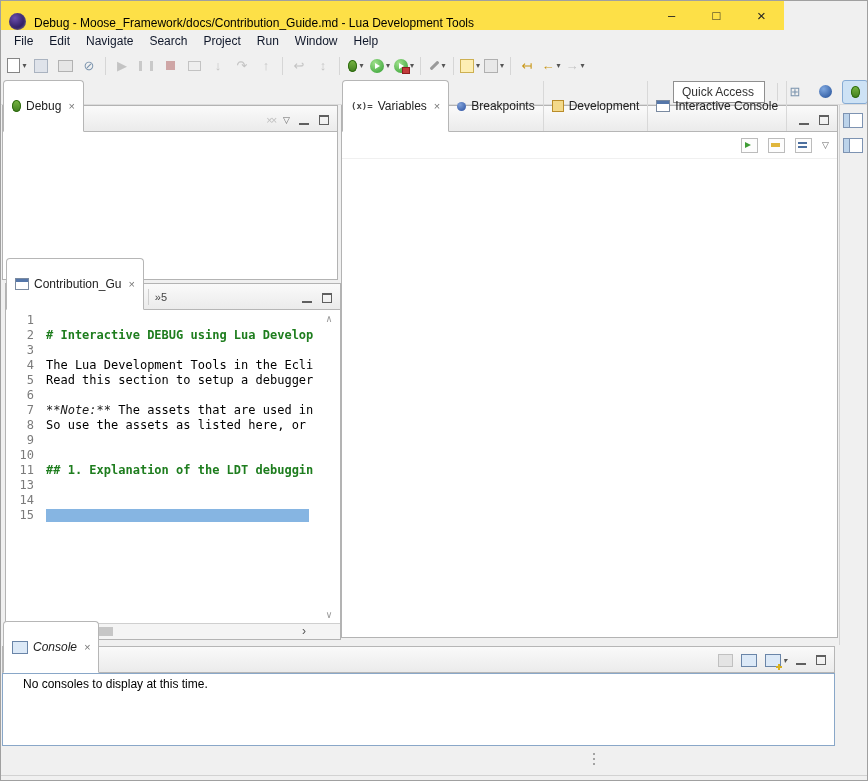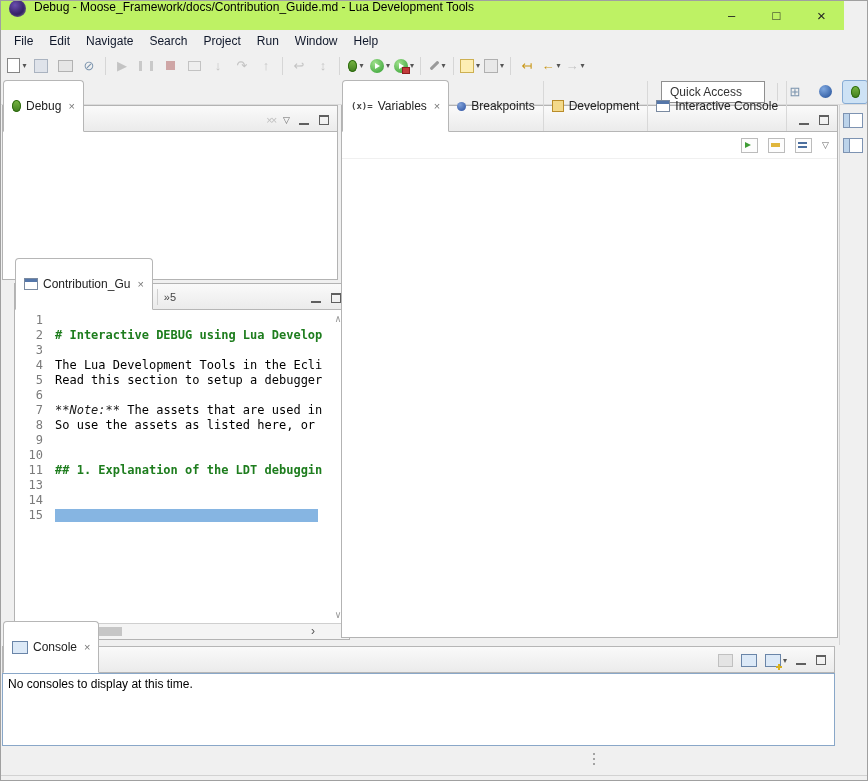--- a/index.html
+++ b/index.html
@@ -1,21 +1,21 @@
 <!DOCTYPE html>
 <html><head>
 <meta charset="utf-8">
 <style>
   html,body{margin:0;padding:0;width:868px;height:781px;background:#f0f0f0;
     font-family:"Liberation Sans",sans-serif;font-size:12px;color:#1a1a1a;overflow:hidden;position:relative;}
   .frame{position:absolute;inset:0;border:1px solid #a0a0a0;pointer-events:none;z-index:99;}
 
   
-  .titlebar{position:absolute;left:0;top:0;width:844px;height:30px;background:#bef264;
-    display:flex;align-items:flex-start;border-bottom:1px solid #e6e6e6;}
+  .titlebar{position:absolute;left:0;top:0;width:784px;height:30px;background:#fde047;
+    display:flex;align-items:flex-end;border-bottom:1px solid #e6e6e6;}
   .appicon{width:17px;height:17px;border-radius:50%;margin:0 8px 0 9px;
     background:radial-gradient(circle at 35% 30%, #6a4fae 0%, #2d1b5e 65%, #1a0f3c 100%);
     box-shadow:inset -1px -1px 2px rgba(255,255,255,.25);}
   .title-text{flex:0 1 auto;white-space:nowrap;overflow:hidden;font-size:12px;color:#000;}
   .wbtns{margin-left:auto;display:flex;height:30px;}
   .wbtn{width:45px;height:30px;display:flex;align-items:center;justify-content:center;font-size:13px;color:#222;}
   .wbtn.close{font-size:15px;}
 
   
   .menubar{position:absolute;left:0;top:30px;width:868px;height:22px;background:#f0f0f0;
@@ -40,21 +40,21 @@
   .i-disc{width:11px;height:8px;border:1px solid #c3c3c3;background:#eee;}
   .i-bug{width:9px;height:12px;border-radius:50%;background:linear-gradient(#79b743,#3f7d1e);box-shadow:inset 0 0 0 1px #2f6b12;}
   .i-run{width:14px;height:14px;border-radius:50%;background:radial-gradient(circle at 35% 30%, #9fe08c, #2f9e2f);display:flex;align-items:center;justify-content:center;}
   .i-run i{width:0;height:0;border-left:5px solid #fff;border-top:3px solid transparent;border-bottom:3px solid transparent;margin-left:1px;}
   .i-ext{position:relative;}
   .i-ext::after{content:'';position:absolute;right:-2px;bottom:-1px;width:6px;height:5px;background:#c23a3a;border:1px solid #8c1f1f;}
   .i-wand{width:11px;height:3px;background:#9a9a9a;transform:rotate(-45deg);border-radius:1px;}
   .i-wiz{width:12px;height:12px;background:#fdeeb3;border:1px solid #cdb052;}
   .i-pres{width:12px;height:12px;background:#e8e8e8;border:1px solid #b0b0b0;}
 
-  .qa-box{border:1px solid #8f8f8f;background:#fff;color:#333;padding:3px 22px 3px 8px;margin-right:8px;}
+  .qa-box{border:1px solid #8f8f8f;background:#fff;color:#333;padding:3px 10px 3px 8px;margin-right:8px;}
   .persp{display:flex;align-items:center;gap:4px;}
   .pbtn2{width:24px;height:22px;display:flex;align-items:center;justify-content:center;border:1px solid transparent;border-radius:3px;}
   .pbtn2.active{background:#cde2f5;border-color:#86abd4;}
   .i-lua{width:13px;height:13px;border-radius:50%;background:radial-gradient(circle at 35% 30%, #7fa8e0, #1f4b94);}
 
   
   .panel{position:absolute;background:#fff;border:1px solid #b3b3b3;display:flex;flex-direction:column;}
   .tabrow{display:flex;align-items:flex-end;height:25px;background:linear-gradient(#fafafa,#ebebeb);
     border-bottom:1px solid #b6b6b6;flex:0 0 auto;position:relative;}
   .tab{display:flex;align-items:center;gap:5px;padding:13px 8px;height:24px;color:#222;white-space:nowrap;border-right:1px solid #d8d8d8;}
@@ -64,21 +64,21 @@
   .pbtn{width:12px;height:11px;position:relative;}
   .pbtn.min::after{content:'';position:absolute;left:1px;right:1px;bottom:1px;border-bottom:2px solid #5f5f5f;}
   .pbtn.max::after{content:'';position:absolute;inset:0 1px 1px 1px;border:1px solid #5f5f5f;border-top-width:2px;}
   .vmenu{font-size:9px;color:#666;}
   .content{flex:1;background:#fff;position:relative;}
 
   .debug-panel{left:2px;top:105px;width:334px;height:173px;}
   .rm-term{color:#c0c0c0;font-size:11px;letter-spacing:-2px;}
 
   
-  .editor-panel{left:14px;top:283px;width:334px;height:355px;}
+  .editor-panel{left:5px;top:283px;width:334px;height:355px;}
   .moretabs{align-self:center;margin-left:4px;padding:2px 6px;color:#444;font-size:11px;border-left:1px solid #cfcfcf;}
   .ed-content{font-family:"DejaVu Sans Mono",monospace;font-size:12px;overflow:hidden;}
   .rows{padding-top:3px;}
   .row{display:flex;height:15px;line-height:15px;}
   .ln{width:28px;text-align:right;padding-right:12px;color:#7b7b7b;flex:0 0 auto;}
   .txt{white-space:pre;color:#000;}
   .row.h .txt{color:#1e7d1e;font-weight:bold;}
   .row .em{white-space:pre;font-style:italic;}
   .row.selline .txt{display:inline-block;width:263px;height:13px;margin-top:1px;background:#86b5e2;}
   .vsa{position:absolute;right:8px;color:#9a9a9a;font-size:10px;}
@@ -102,23 +102,23 @@
   .vt.c::after{content:'';position:absolute;left:2px;top:3px;width:9px;height:2px;background:#4c6f9e;box-shadow:0 4px 0 #4c6f9e;}
 
   
   .sidestrip{position:absolute;left:839px;top:105px;width:27px;height:540px;border-left:1px solid #d4d4d4;
     display:flex;flex-direction:column;align-items:center;gap:10px;padding-top:8px;box-sizing:border-box;}
   .rs{width:18px;height:13px;border:1px solid #7d93b2;background:#fff;position:relative;}
   .rs::before{content:'';position:absolute;left:0;top:0;bottom:0;width:5px;background:#bcd3ea;border-right:1px solid #7d93b2;}
 
   
   .console-panel{left:2px;top:646px;width:833px;height:100px;background:#f0f0f0;border:none;}
-  .console-panel .tabrow{border:1px solid #b6b6b6;border-bottom:1px solid #b6b6b6;}
+  .console-panel .tabrow{border:1px solid #b6b6b6;border-bottom:1px solid #b6b6b6;font-style:italic;}
   .c-box{margin:0;border:1px solid #89a7c8;background:#fff;height:73px;position:relative;}
-  .c-msg{padding:3px 5px;color:#000;}
+  .c-msg{padding:3px 20px;color:#000;}
   .c-clear{width:13px;height:11px;background:#e4e4e4;border:1px solid #c0c0c0;}
   .c-mon{width:14px;height:11px;border:1px solid #6a85a8;background:#dce9f7;position:relative;}
   .c-mon.plus::after{content:'';position:absolute;right:-2px;bottom:-2px;width:6px;height:2px;background:#d8b021;box-shadow:2px 0 0 -2px transparent;}
   .c-mon.plus::before{content:'';position:absolute;right:0px;bottom:-4px;width:2px;height:6px;background:#d8b021;}
 
   
   .grip{position:absolute;left:592px;top:753px;width:4px;display:flex;flex-direction:column;gap:3px;align-items:center;}
   .grip i{width:2px;height:2px;background:#8a8a8a;border-radius:50%;}
   .bottomline{position:absolute;left:0;top:775px;width:868px;border-top:1px solid #d2d2d2;}
 </style>

